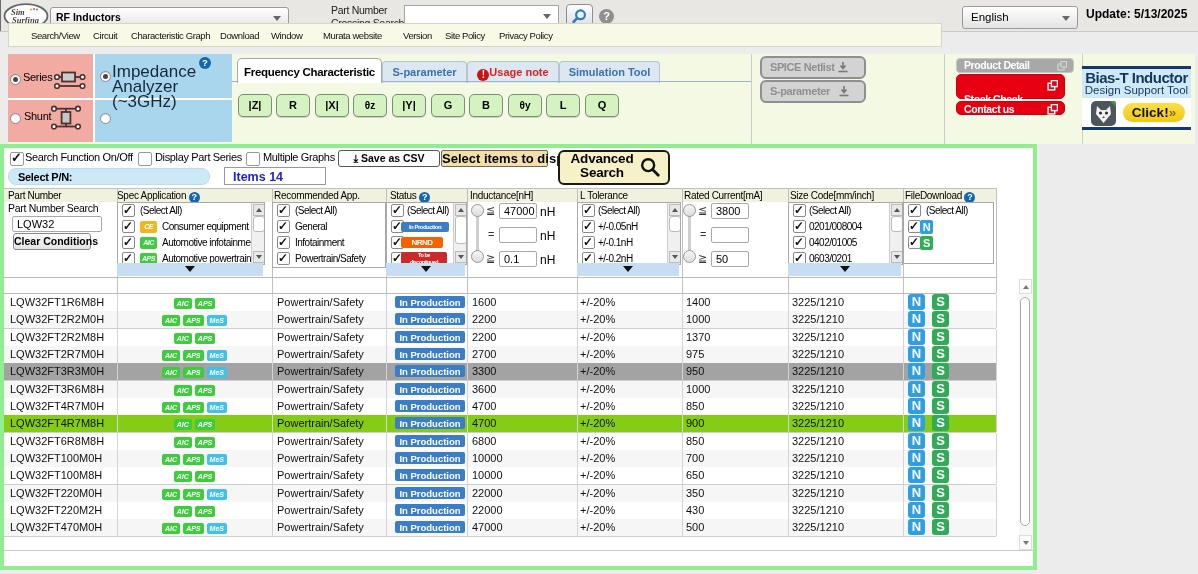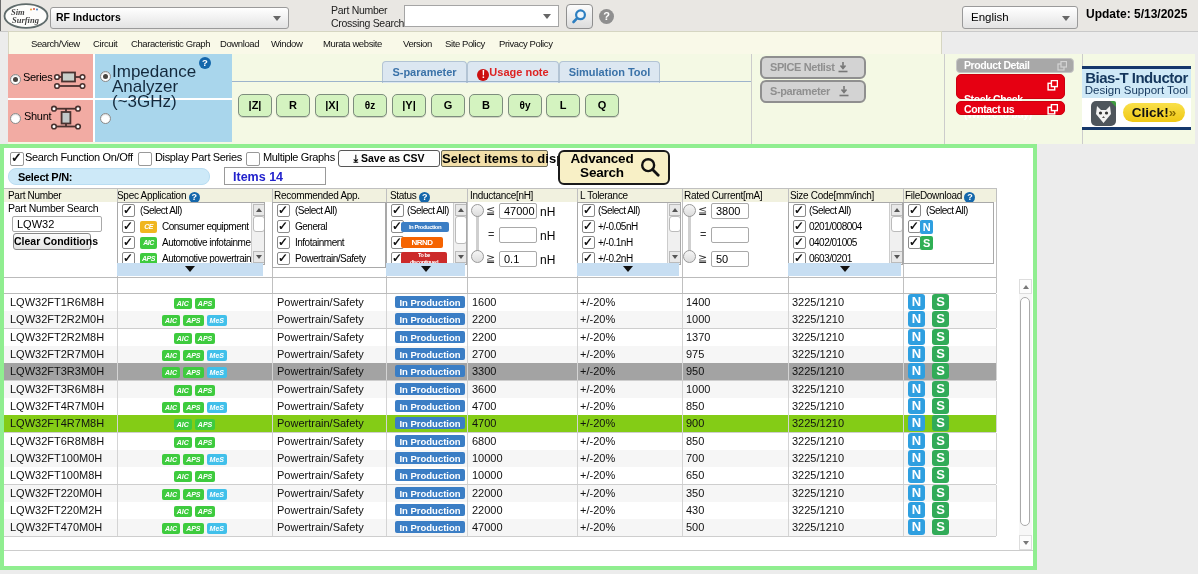--- a/index.html
+++ b/index.html
@@ -6,21 +6,21 @@
 body{font-family:"Liberation Sans",sans-serif;width:1198px;height:574px;overflow:hidden;background:#ececec;}
 #page{position:relative;width:1198px;height:574px;background:#ececec;}
 .abs{position:absolute;}
 .b{font-weight:bold;}
 
 #hdr{left:0;top:0;width:1198px;height:31px;background:#e9e7e3;border-bottom:1px solid #c9c9c9;}
 #leftedge{left:0;top:0;width:1px;height:31px;background:#6b6b6b;z-index:50;}
 .combo{background:linear-gradient(#ffffff,#e3e3e3);border:1px solid #9a9a9a;border-radius:3px;}
 .comboarrow{position:absolute;right:7px;top:50%;margin-top:-2px;width:0;height:0;border-left:4px solid transparent;border-right:4px solid transparent;border-top:5px solid #666;}
 
-#menubar{left:8px;top:31px;width:932px;height:22px;background:#f9f9e8;border:1px solid #d6d6c2;}
+#menubar{left:8px;top:23px;width:932px;height:22px;background:#f9f9e8;border:1px solid #d6d6c2;}
 .mi{position:absolute;top:6px;font-size:9.5px;letter-spacing:-0.4px;color:#111;}
 
 #band{left:8px;top:54px;width:1187px;height:90px;background:#f4f9e4;}
 .vdiv{position:absolute;top:0;width:1px;height:90px;background:#cccccc;}
 
 #pink{left:0;top:0;width:85px;height:88px;background:#f2aba3;border-right:2px solid #fff;}
 #blue{left:87px;top:0;width:137px;height:88px;background:#a9d6ec;}
 .hsplit{position:absolute;left:0;width:100%;height:2px;background:#ffffff;top:44px;}
 .radio{position:absolute;width:9px;height:9px;border-radius:50%;background:#fff;border:1px solid #8a8a8a;box-shadow:inset 0 1px 1px rgba(0,0,0,.15);}
 .radio.sel::after{content:"";position:absolute;left:2px;top:2px;width:5px;height:5px;border-radius:50%;background:#4a4540;}
@@ -140,20 +140,21 @@
       <circle cx="30" cy="26.5" r="2.3" fill="#fff" stroke="#4a3230" stroke-width="1.6"></circle>
     </svg>
   </div>
   <div class="abs" id="blue">
     <div class="hsplit"></div>
     <div class="abs" style="left:104px;top:3px;width:12px;height:12px;border-radius:50%;background:#1467ab;color:#fff;font-size:9.5px;font-weight:bold;text-align:center;line-height:12px;">?</div>
     <div class="radio sel" style="left:5px;top:17px;"></div>
     <div class="abs" style="left:17px;top:10px;font-size:17px;line-height:15px;color:#13293c;">Impedance<br>Analyzer (~3GHz)</div>
     <div class="radio" style="left:5px;top:59px;"></div>
   </div>
+  <div id="tabactive" style="left:229px;width:143px;">Frequency Characteristic</div>
   <div class="tab" style="left:374px;width:83px;">S-parameter</div>
   <div class="tab" style="left:459px;width:90px;color:#dd2222;"><span style="display:inline-block;width:12px;height:12px;border-radius:50%;background:#cc1111;color:#fff;font-size:10px;line-height:12px;vertical-align:-2px;">!</span>Usage note</div>
   <div class="tab" style="left:551px;width:99px;">Simulation Tool</div>
   <div id="tabline"></div>
   <div class="pbtn" style="left:230px;">|Z|</div>
   <div class="pbtn" style="left:268px;">R</div>
   <div class="pbtn" style="left:307px;">|X|</div>
   <div class="pbtn" style="left:345px;font-size:10px;">θz</div>
   <div class="pbtn" style="left:384px;">|Y|</div>
   <div class="pbtn" style="left:423px;">G</div>

